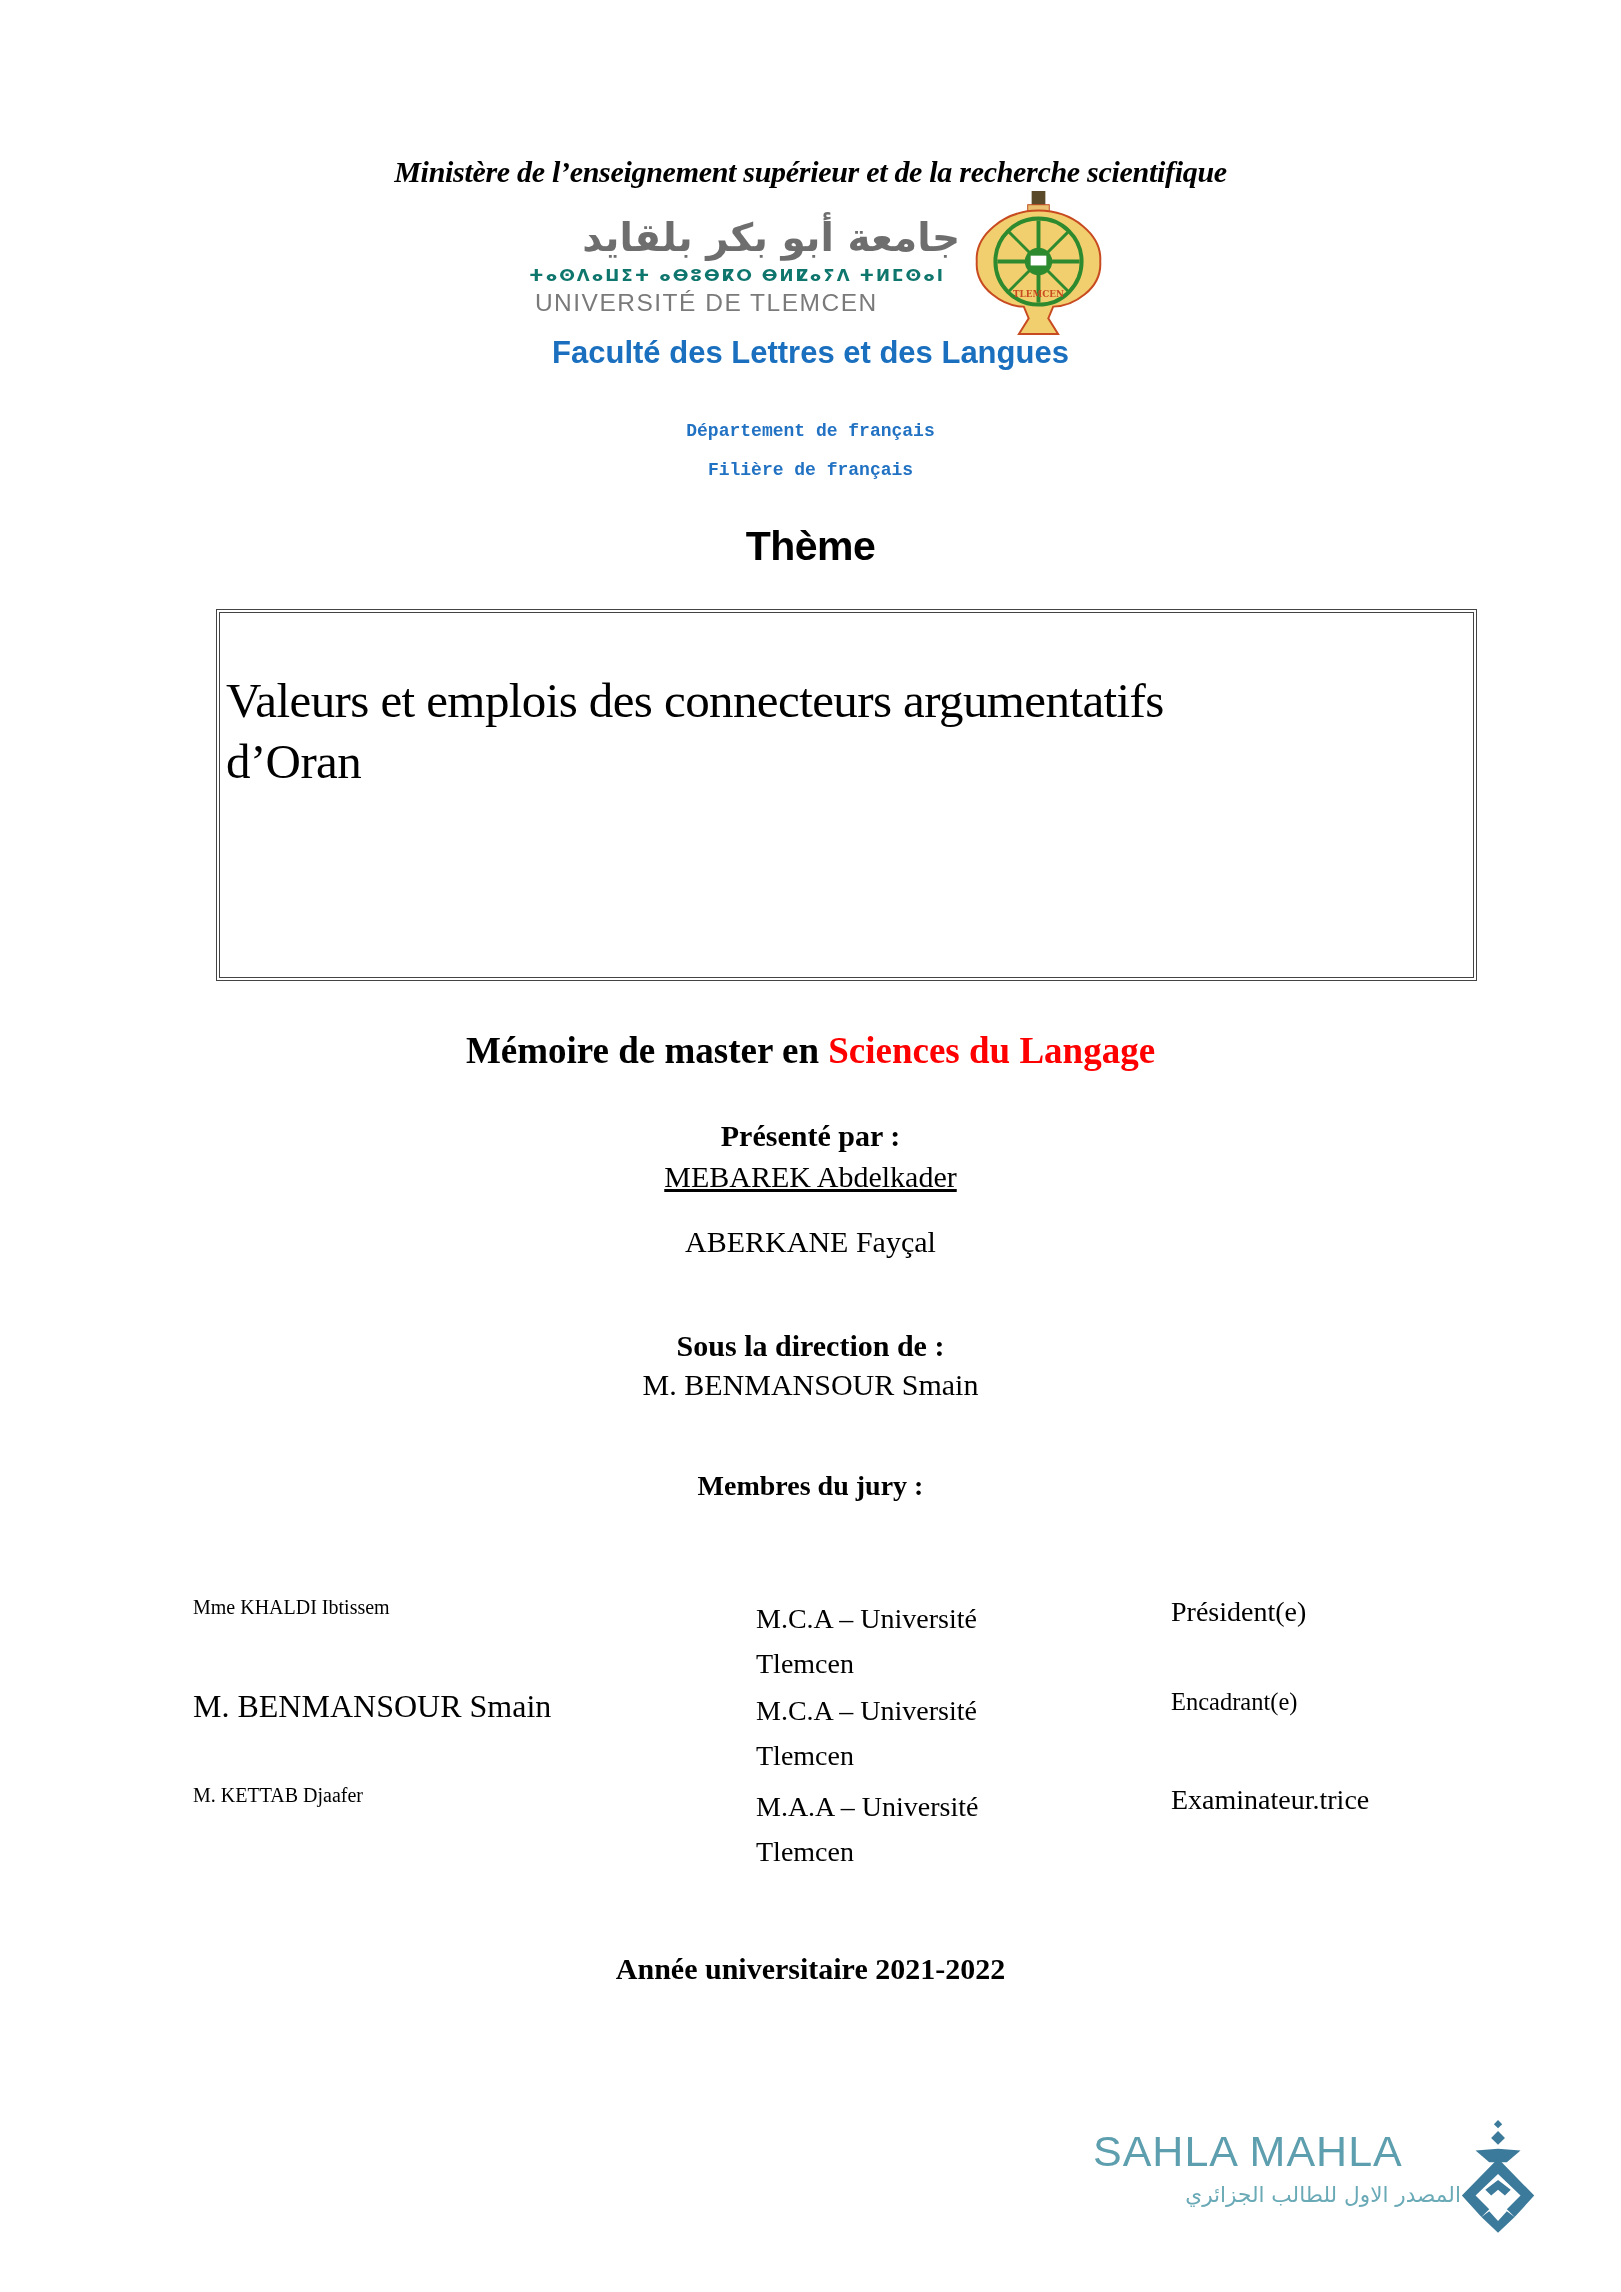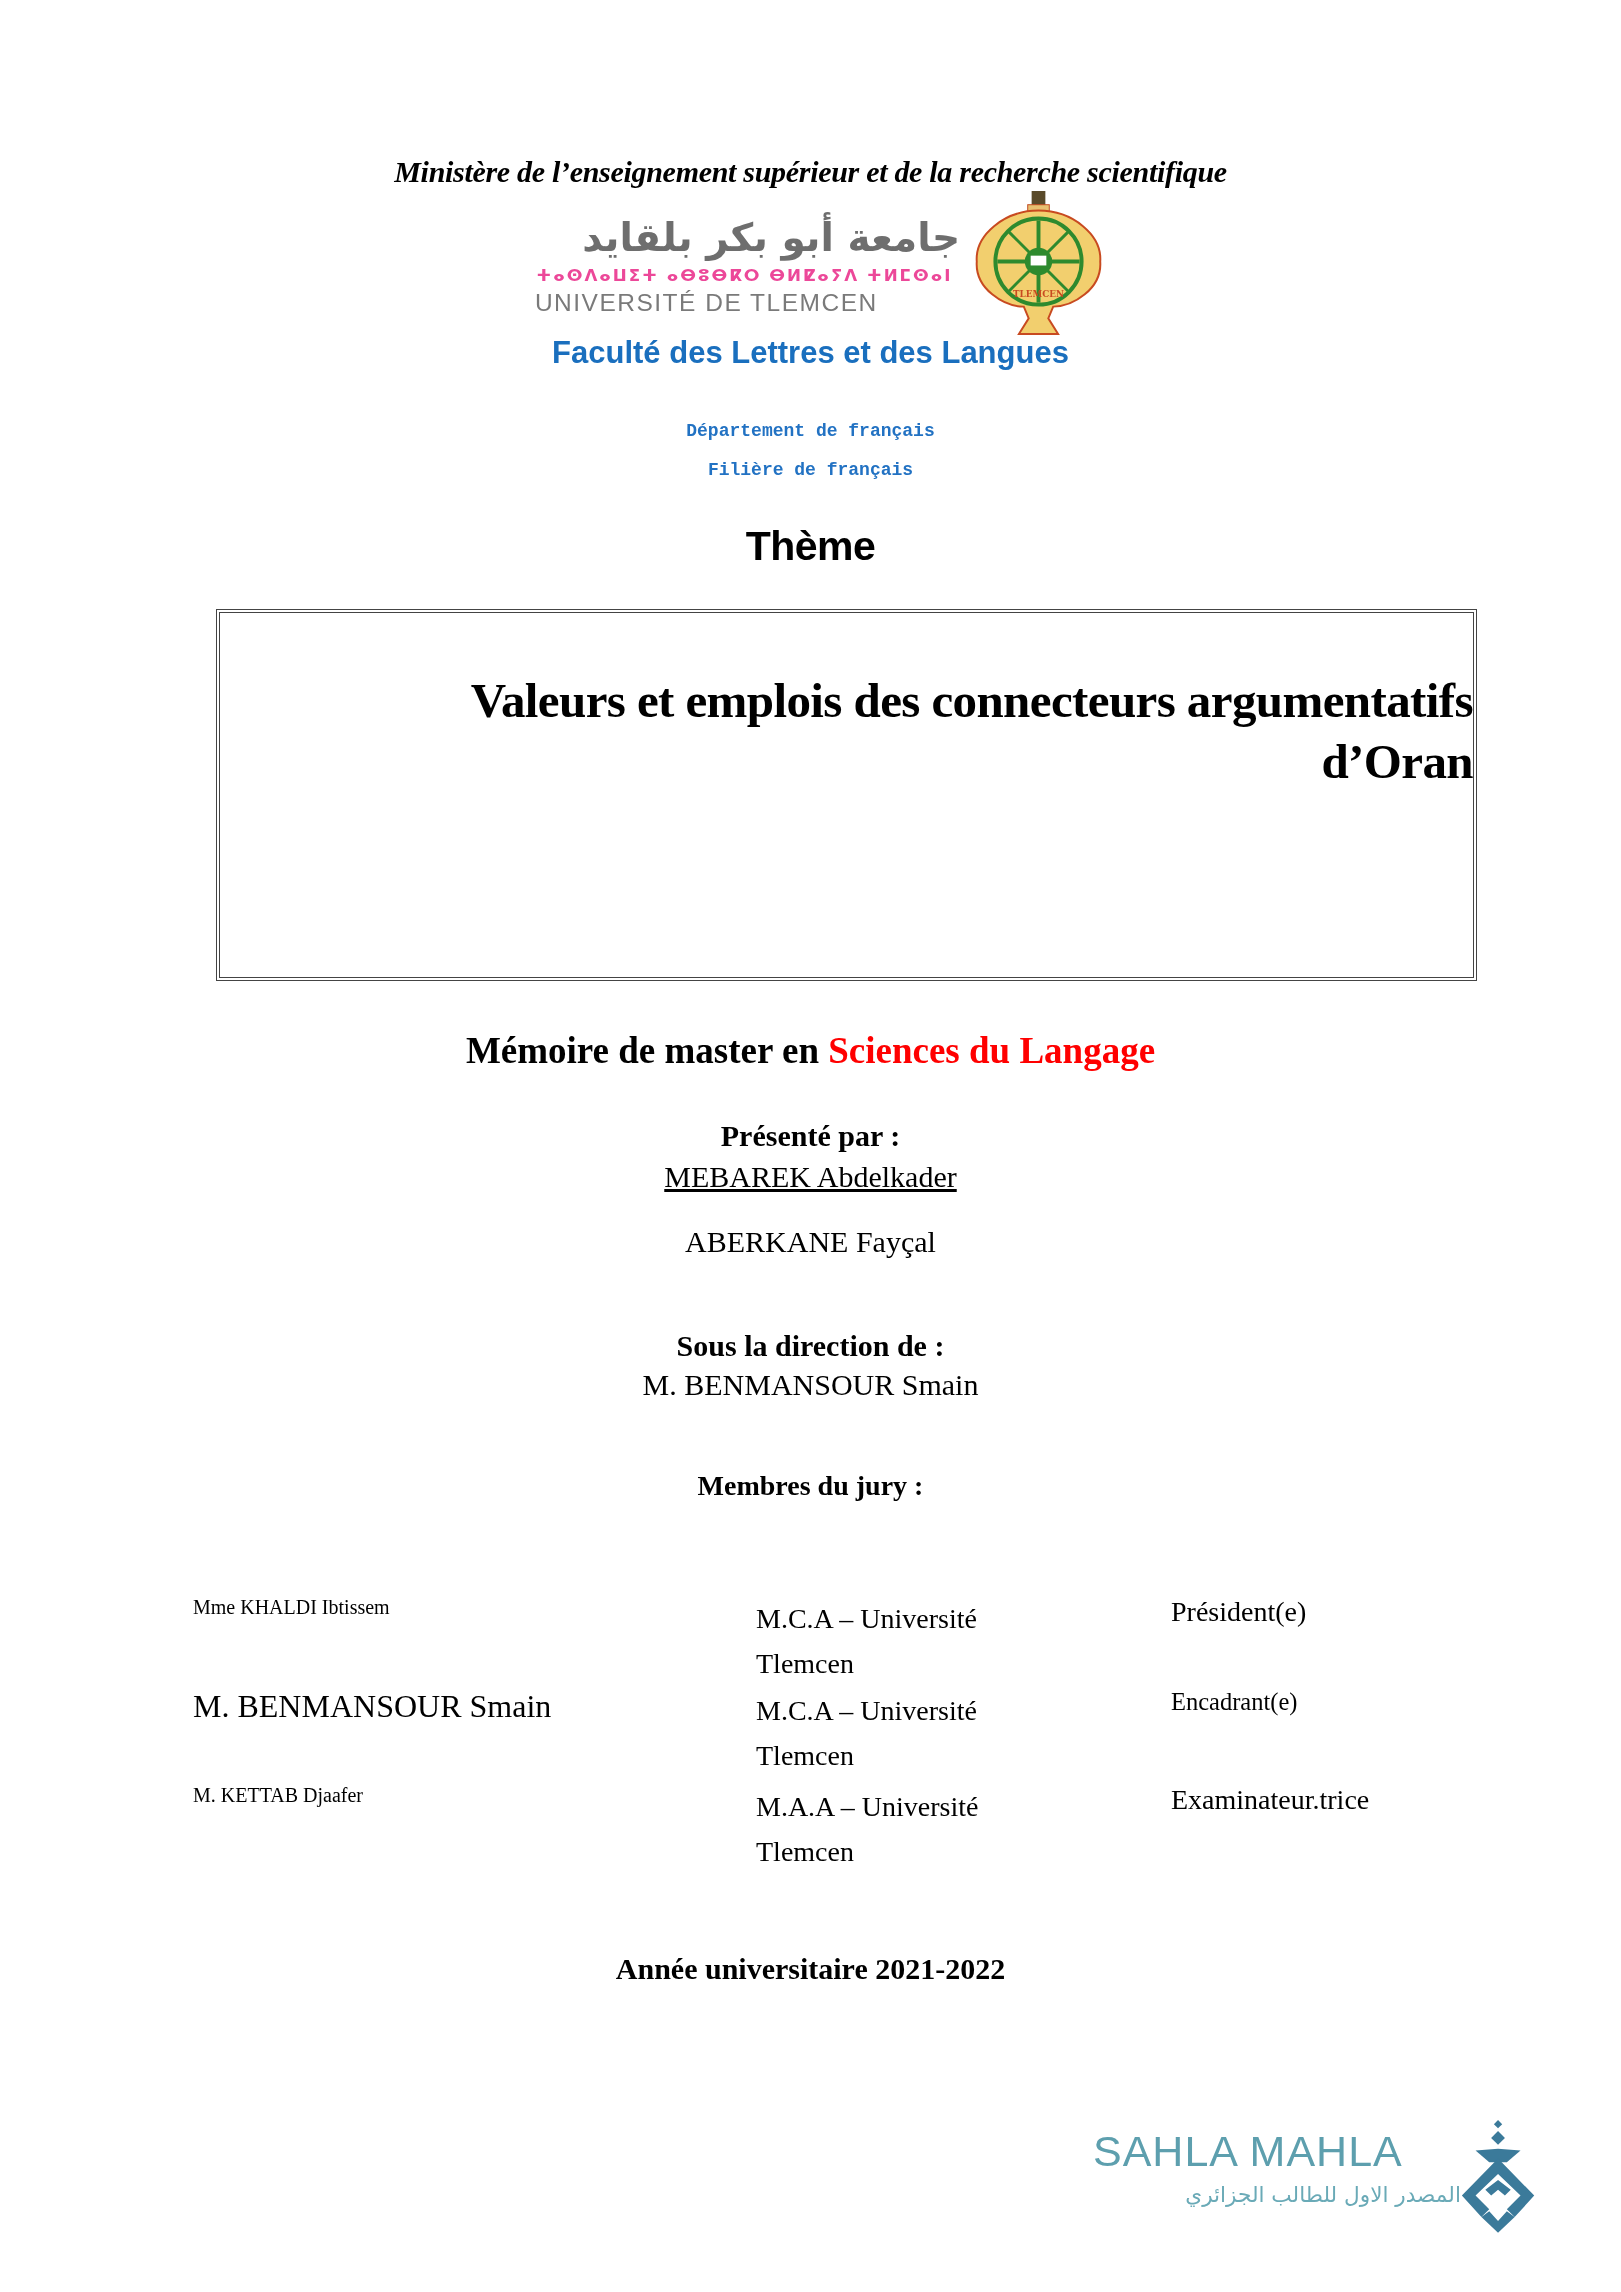--- a/index.html
+++ b/index.html
@@ -4,31 +4,31 @@
   <style>
     html, body { margin: 0; padding: 0; background: #ffffff; }
     body { width: 1621px; height: 2293px; position: relative; overflow: hidden; font-family: "Liberation Serif", serif; color: #000; }
     .abs { position: absolute; }
     .center { left: 0; width: 1621px; text-align: center; }
 
     .ministry { top: 155px; font-size: 30px; font-style: italic; font-weight: bold; letter-spacing: -0.3px; }
 
     .univ-text { left: 529px; top: 214px; width: 431px; }
     .univ-arabic { font-family: "DejaVu Sans", sans-serif; font-size: 39px; font-weight: bold; color: #6e6e6e; direction: rtl; text-align: right; line-height: 47px; }
-    .univ-tifinagh { font-family: "DejaVu Sans", sans-serif; font-size: 16.7px; font-weight: bold; color: #ec4899; letter-spacing: 2px; text-align: center; margin-top: 3.9px; }
+    .univ-tifinagh { font-family: "DejaVu Sans", sans-serif; font-size: 16.7px; font-weight: bold; color: #0f766e; letter-spacing: 2px; text-align: left; margin-top: 3.9px; }
     .univ-latin { font-family: "Liberation Sans", sans-serif; font-size: 24.5px; color: #7a7a7a; letter-spacing: 1.5px; text-align: left; margin-top: 3.9px; padding-left: 5.9px; }
     .crest { left: 965px; top: 191px; width: 147px; height: 145px; }
 
     .faculty { top: 335px; font-family: "Liberation Sans", sans-serif; font-weight: bold; font-size: 31px; color: #1a6fbe; }
     .dept { top: 412px; font-family: "Liberation Mono", monospace; font-weight: bold; font-size: 18px; color: #2272c3; line-height: 39px; }
 
     .theme { top: 523px; font-family: "Liberation Sans", sans-serif; font-weight: bold; font-size: 41px; letter-spacing: -0.5px; }
 
     .title-box { left: 216px; top: 609px; width: 1261px; height: 372px; border: 4.9px double #444; box-sizing: border-box; }
-    .title-text { position: absolute; left: 6px; right: 0; top: 57px; text-align: right; font-weight: bold; font-size: 49px; line-height: 61px; letter-spacing: -0.6px; }
+    .title-text { position: absolute; left: 6px; right: 0; top: 57px; text-align: left; font-weight: normal; font-size: 49px; line-height: 61px; letter-spacing: -0.6px; }
 
     .memoire { top: 1029px; font-weight: bold; font-size: 37px; }
     .memoire .accent { color: #ff0000; }
 
     .presented-label { top: 1119px; font-weight: bold; font-size: 30px; }
     .student-1 { top: 1160px; font-size: 30px; text-decoration: underline; }
     .student-2 { top: 1225px; font-size: 30px; }
 
     .direction-label { top: 1329px; font-weight: bold; font-size: 30px; }
     .director { top: 1368px; font-size: 30px; }

